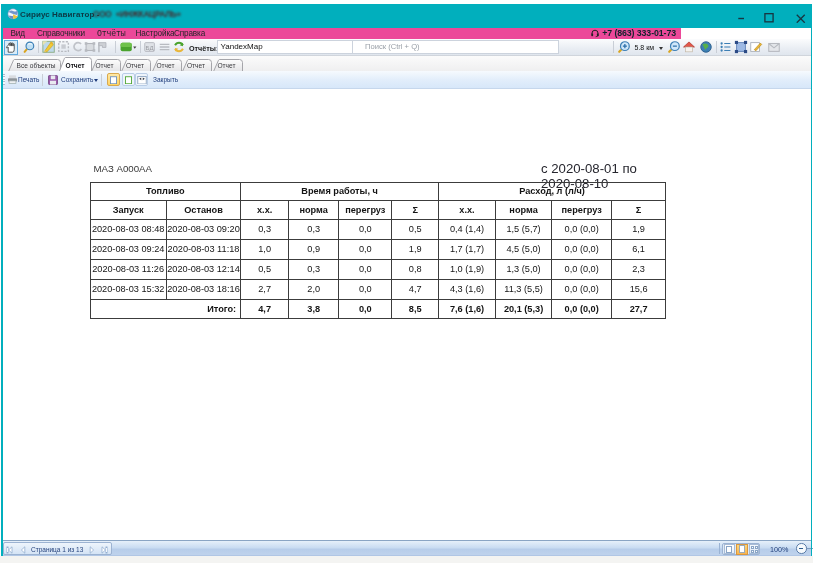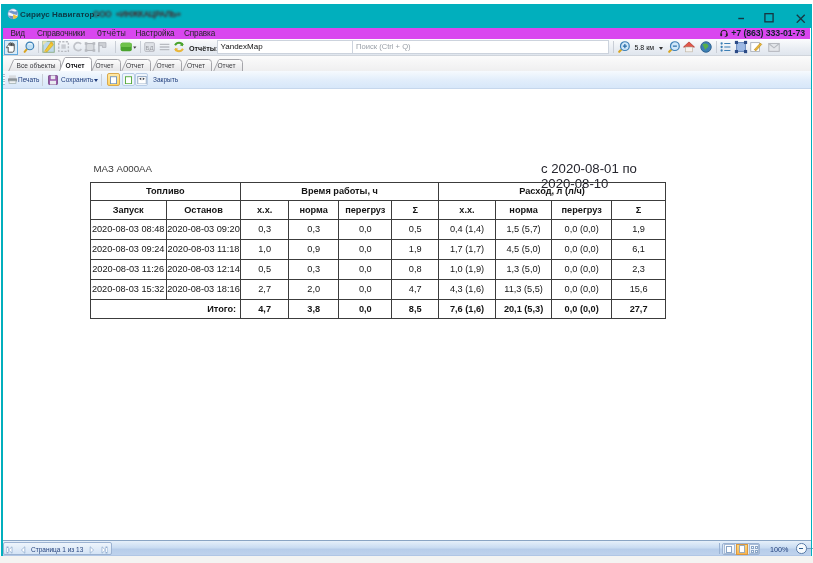--- a/index.html
+++ b/index.html
@@ -7,31 +7,31 @@
 body { font-family:"Liberation Sans", sans-serif; background:#fff; position:relative; }
 .abs { position:absolute; }
 #edgeL { left:1px; top:4px; width:1.5px; height:552px; background:#01afbd; }
 #edgeR { left:810.5px; top:4px; width:1.5px; height:552px; background:#01afbd; }
 #below { left:0; top:556px; width:813px; height:7px; background:#f4f4f2; }
 
 #title { left:2px; top:4px; width:808.5px; height:24px; background:#01afbd; }
 #title .txt { position:absolute; left:18px; top:5.5px; font-size:8px; color:#0c3944; font-weight:bold; letter-spacing:0.1px; }
 #redact { position:absolute; left:91px; top:6px; width:90px; height:12px; color:#4e2527; font-size:8.2px; font-weight:bold; filter:blur(1.3px); overflow:hidden; white-space:nowrap; letter-spacing:-0.2px; }
 
-#menu { left:2px; top:28px; width:808px; height:11px; background:#d946ef; font-size:8.2px; color:#26262a; letter-spacing:-0.15px; }
+#menu { left:2px; top:28px; width:679px; height:11px; background:#ec4899; font-size:8.2px; color:#26262a; letter-spacing:-0.15px; }
 #menu span.mi { position:absolute; top:1px; }
 #phone { position:absolute; right:5px; top:0px; font-size:8.8px; color:#10222b; font-weight:bold; letter-spacing:-0.1px; }
 
 #toolbar { left:2px; top:39px; width:808.5px; height:17px; background:linear-gradient(#fbfcfd,#e9edf3 60%,#e0e6ee); border-bottom:1px solid #d0d5dc; }
 .tbico { position:absolute; top:1px; width:14px; height:14px; }
 .tbsep { position:absolute; top:2px; width:1px; height:12px; background:#c9ced6; }
 #maplabel { position:absolute; left:187px; top:4.5px; font-size:7.2px; color:#1c1c1c; font-weight:bold; }
 #combo { position:absolute; left:215px; top:1px; width:151px; height:14px; background:#fff; border:1px solid #ccd3dd; font-size:8px; color:#111; line-height:12px; padding-left:2.5px; }
 #combo .arr { position:absolute; right:4.5px; top:5.5px; width:0; height:0; border-left:2.6px solid transparent; border-right:2.6px solid transparent; border-top:3.4px solid #555; }
-#search { position:absolute; left:350px; top:1px; width:257px; height:14px; background:#fff; border:1px solid #ccd3dd; font-size:7.6px; color:#9aa0a8; line-height:12px; padding-left:3px; }
+#search { position:absolute; left:350px; top:1px; width:207px; height:14px; background:#fff; border:1px solid #ccd3dd; font-size:7.6px; color:#9aa0a8; line-height:12px; padding-left:12px; }
 #kmlabel { position:absolute; left:632.5px; top:4.5px; font-size:7px; color:#111; }
 
 #tabbar { left:2px; top:56px; width:808.5px; height:15px; background:linear-gradient(#fbfbfb,#efeff0); }
 .tabsvg { position:absolute; bottom:0; }
 .tabtxt { position:absolute; bottom:0; height:12px; text-align:center; font-size:6.6px; color:#39393d; line-height:13px; z-index:2; }
 .tabtxt.act { font-weight:bold; color:#101014; font-size:6.6px; z-index:4; }
 
 #subbar { left:2px; top:71px; width:808.5px; height:18px; background:linear-gradient(#f6fafe,#e3eefb 50%,#d7e7f9); border-bottom:1px solid #c6d7ec; font-size:6.5px; color:#1e3c7b; }
 #subbar span.lbl { position:absolute; top:5px; }
 .sbtn { position:absolute; top:2px; width:13px; height:13px; border-radius:2px; }
@@ -76,21 +76,21 @@
     </svg>
   <svg style="position:absolute;left:794px;top:9.5px;width:9.5px;height:9.5px;" viewBox="0 0 10 10">
       <path d="M0.8 0.8 L9.2 9.2 M9.2 0.8 L0.8 9.2" stroke="#173642" stroke-width="1.4"></path>
     </svg>
 </div>
 <div class="abs" id="menu">
   <span class="mi" style="left:8.5px;">Вид</span>
   <span class="mi" style="left:35px;">Справочники</span>
   <span class="mi" style="left:95px;font-family:Liberation Mono, monospace;">Отчёты</span>
   <span class="mi" style="left:133.5px;">Настройка</span>
-  <span class="mi" style="left:182px;">Справка</span>
+  <span class="mi" style="left:172px;">Справка</span>
   <span id="phone"><svg style="width:10px;height:10px;vertical-align:-2px;" viewBox="0 0 16 16">
         <path d="M3 9 Q3 3.5 8 3.5 Q13 3.5 13 9" fill="none" stroke="#222" stroke-width="1.6"></path>
         <rect x="2" y="8.5" width="3" height="4.5" rx="1.2" fill="#222"></rect>
         <rect x="11" y="8.5" width="3" height="4.5" rx="1.2" fill="#222"></rect>
         <path d="M13 11 Q13 14 9 14" fill="none" stroke="#222" stroke-width="1.2"></path>
       </svg> +7 (863) 333-01-73</span>
 </div>
 <div class="abs" id="toolbar">
   <div style="position:absolute; left:1.5px; top:1px; width:14.5px; height:14.5px; background:#d9ecf9; border:1px solid #62a8dc;"></div>
   <svg class="tbico" style="left:2px; top:1.5px;" viewBox="0 0 16 16">

